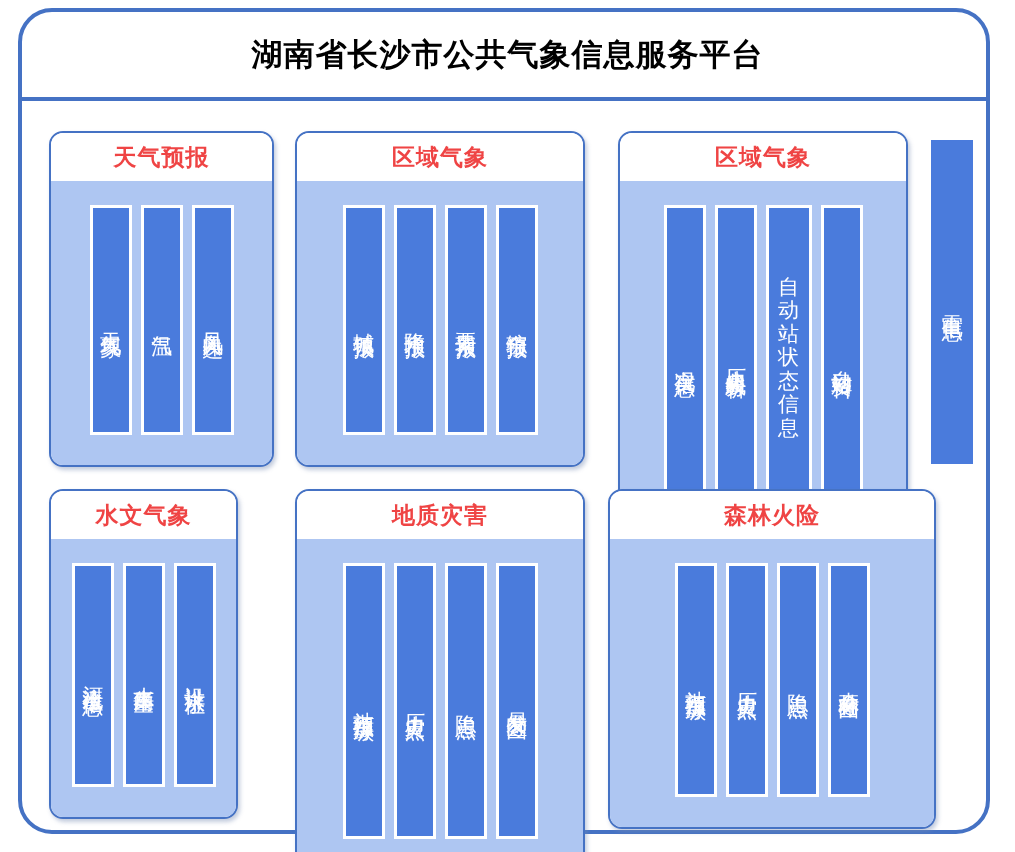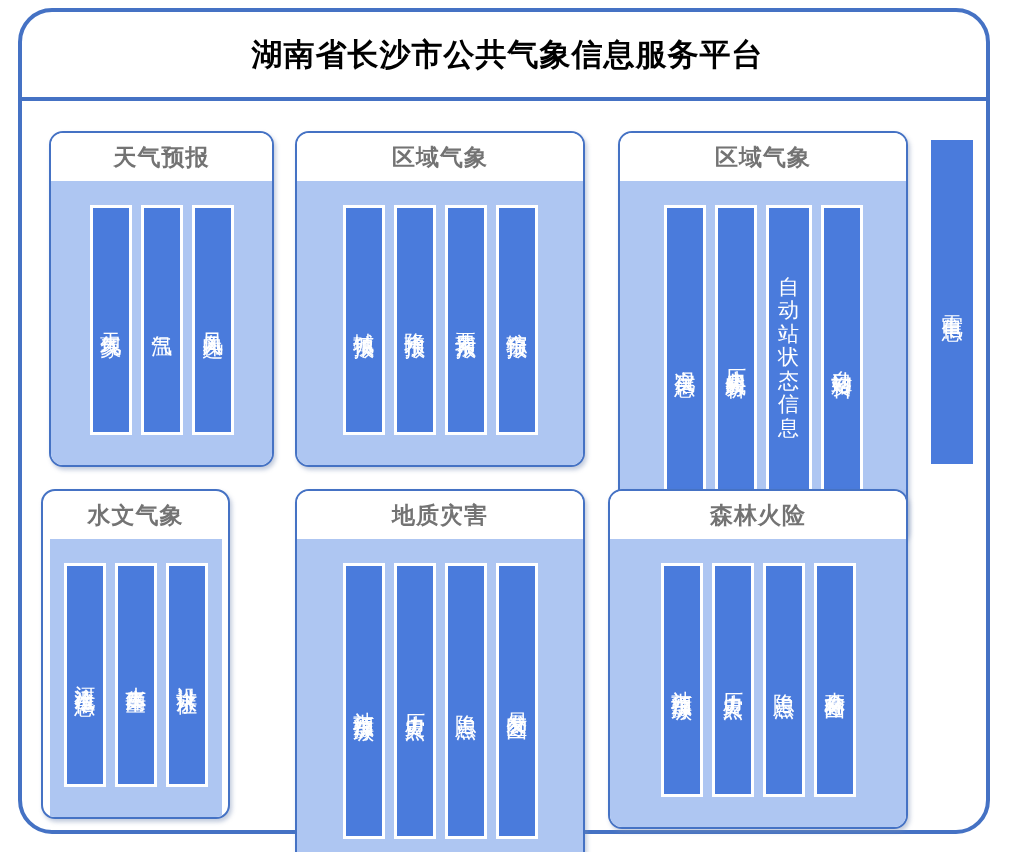--- a/index.html
+++ b/index.html
@@ -71,21 +71,21 @@
     height: 48px;
     flex: 0 0 48px;
     background: #ffffff;
     display: flex;
     align-items: center;
     justify-content: center;
   }
   .panel-title {
     font-size: 23px;
     font-weight: bold;
-    color: #737373;
+    color: #ef4444;
     letter-spacing: 1px;
     white-space: nowrap;
   }
   .panel-body {
     flex: 1 1 auto;
     background: #AEC6F2;
     display: flex;
     align-items: center;
     justify-content: center;
     gap: 9px;
@@ -122,23 +122,23 @@
     width: 2em;
     word-break: break-all;
     letter-spacing: 0;
     line-height: 1.12;
   }
 
   
   #panel-weather-forecast { left: 27px;  top: 30px;  width: 225px; height: 336px; }
   #panel-fine-forecast    { left: 273px; top: 30px;  width: 290px; height: 336px; }
   #panel-regional-met     { left: 596px; top: 30px;  width: 290px; height: 412px; }
-  #panel-hydro-met        { left: 19px;  top: 388px; width: 189px; height: 330px; align-items: center; }
+  #panel-hydro-met        { left: 27px;  top: 388px; width: 189px; height: 330px; }
   #panel-geo-hazard       { left: 273px; top: 388px; width: 290px; height: 382px; }
-  #panel-forest-fire      { left: 586px; top: 388px; width: 300px; height: 340px; justify-content: space-between; }
+  #panel-forest-fire      { left: 586px; top: 388px; width: 328px; height: 340px; justify-content: space-between; }
 
   
   #lightning-bar {
     position: absolute;
     left: 909px;
     top: 39px;
     width: 42px;
     height: 324px;
     background: #4A7BDC;
     box-sizing: border-box;

